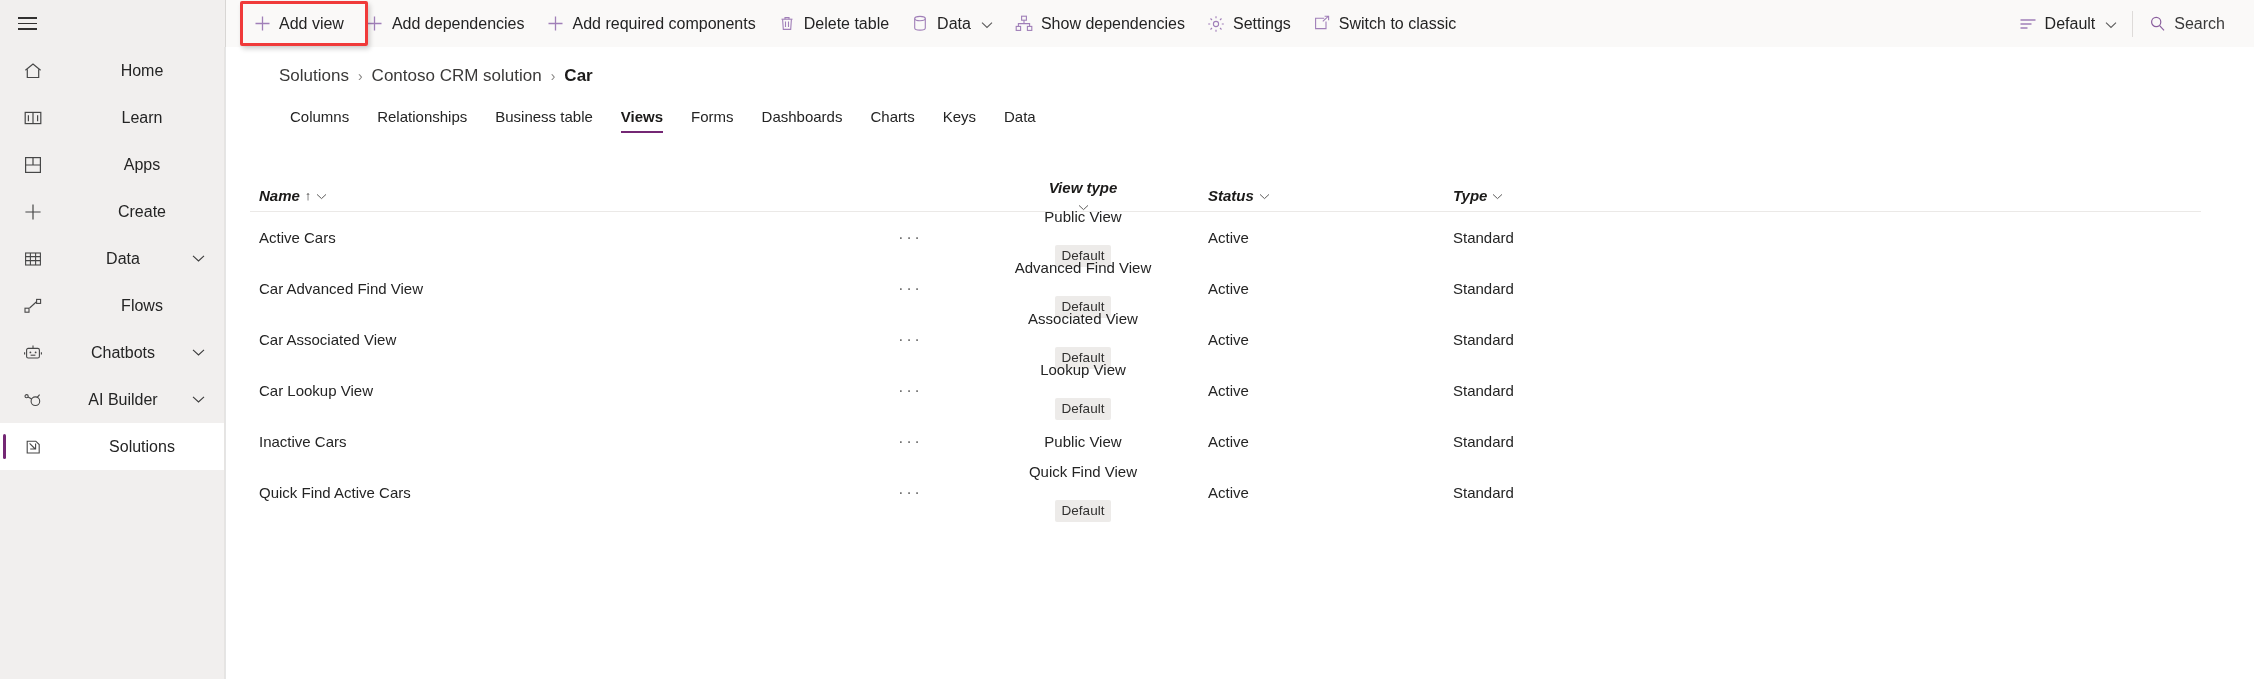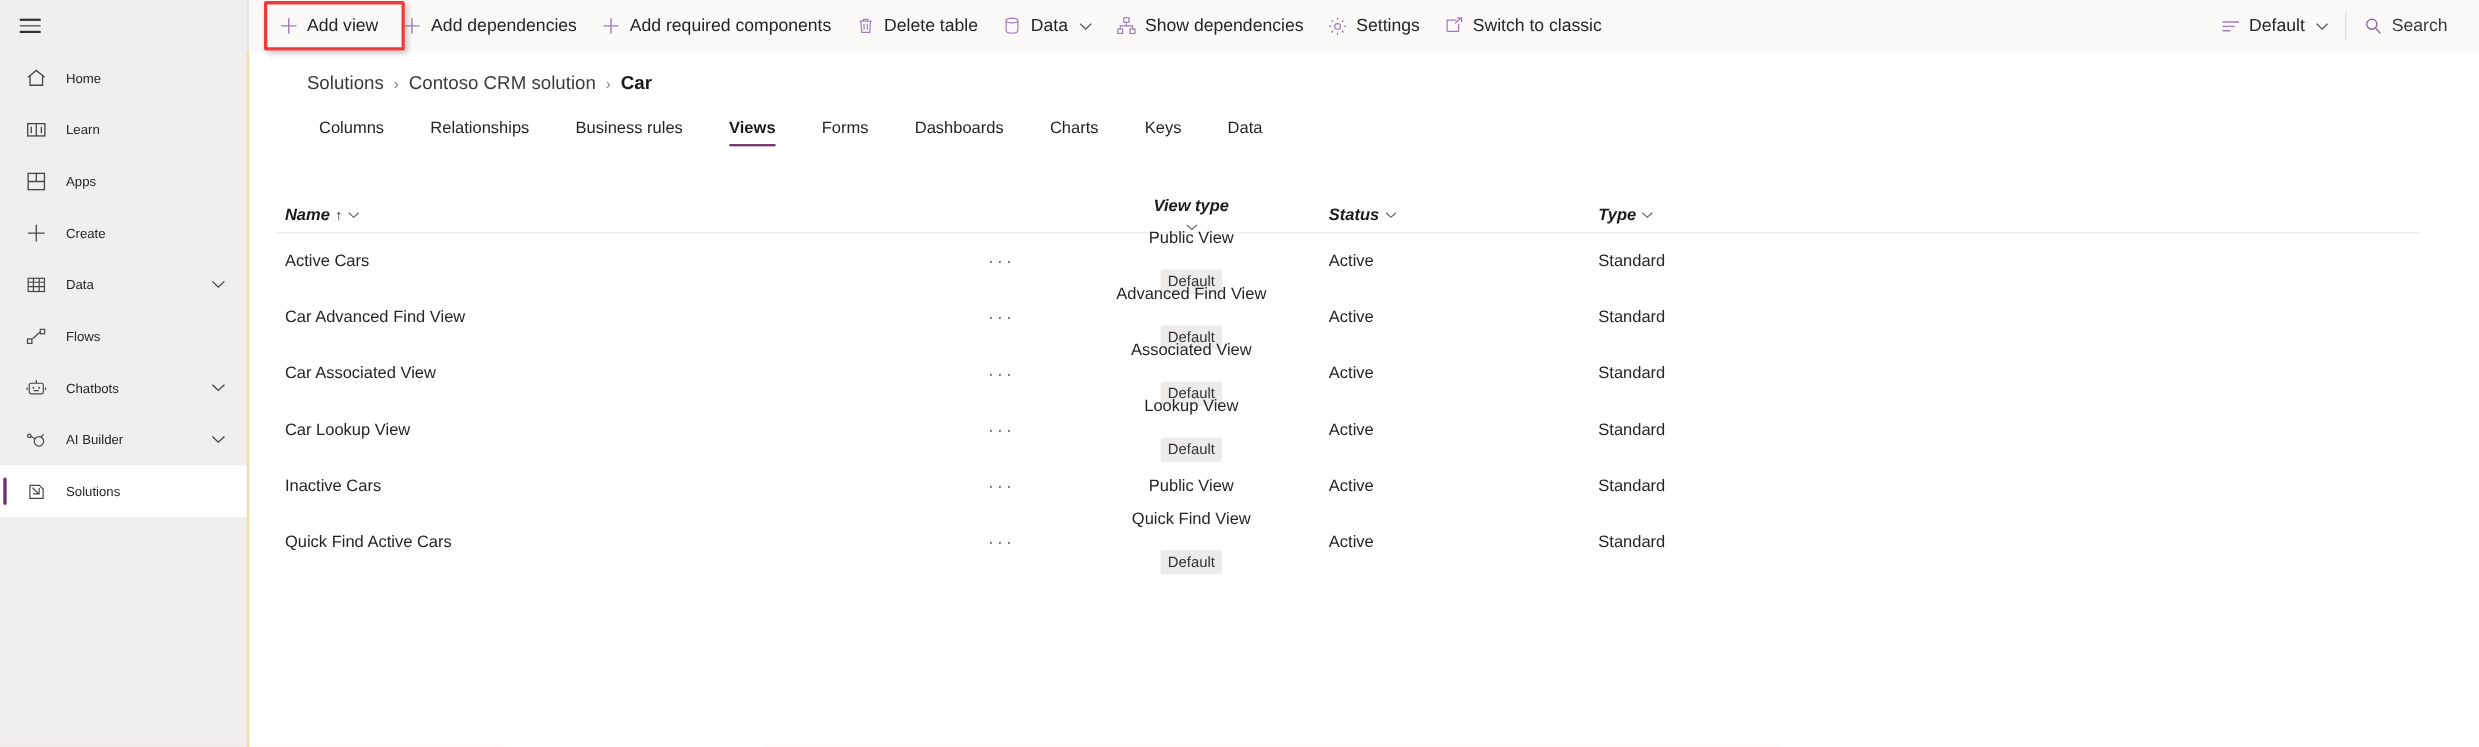--- a/index.html
+++ b/index.html
@@ -2,21 +2,21 @@
 <html><head>
 <meta charset="utf-8">
 <style>
   * { box-sizing: border-box; margin: 0; padding: 0; }
   html, body {
     width: 2254px; height: 679px;
     font-family: "Liberation Sans", sans-serif;
     background: #ffffff;
     overflow: hidden;
   }
-  #app { position: relative; width: 2254px; height: 679px; background: #fdba74; }
+  #app { position: relative; width: 2254px; height: 679px; background: #e5e5e5; }
 
   
   .topbar {
     position: absolute; left: 0; top: 0; width: 2254px; height: 47px;
     background: #faf9f8;
     display: flex; align-items: center;
   }
   .topbar-left {
     width: 225px; height: 47px; background: #f1efee;
     display: flex; align-items: center; flex: 0 0 225px;
@@ -58,21 +58,21 @@
   }
 
   
   .leftnav {
     position: absolute; left: 0; top: 47px; width: 225px; height: 632px;
     background: #f1efee;
     border-right: 1px solid #e6e4e2;
   }
   .nav-item {
     position: relative; height: 47px; display: flex; align-items: center;
-    padding-left: 22px; cursor: pointer; color: #242424; font-size: 12px;
+    padding-left: 22px; cursor: pointer; color: #242424; font-size: 16px; text-align: center;
   }
   .nav-item .nicon {
     width: 22px; height: 22px; margin-right: 16px; flex: 0 0 22px;
     display: inline-flex; align-items: center; justify-content: center; color: #474747;
   }
   .nav-item .nlabel { flex: 1; }
   .nav-item .ncaret { width: 24px; display: inline-flex; align-items: center;
     justify-content: center; color: #3c3c3c; margin-right: 14px; }
   .nav-item.selected { background: #ffffff; }
   .nav-item.selected::before {
@@ -89,21 +89,21 @@
   .breadcrumb {
     display: flex; align-items: center; height: 34px;
     margin-left: 53px; margin-top: 12px; font-size: 17px; gap: 9px;
   }
   .bc-link { color: #3b3a39; cursor: pointer; }
   .bc-sep { color: #888684; font-size: 14px; }
   .bc-current { color: #1b1a19; font-weight: bold; cursor: default; }
 
   .tabs {
     display: flex; align-items: flex-end; margin-left: 50px; margin-top: 10px;
-    height: 30px; gap: 14px;
+    height: 30px; gap: 0;
   }
   .tab {
     position: relative; padding: 0 14px; height: 30px; line-height: 27px;
     font-size: 15px; color: #242424; cursor: pointer; white-space: nowrap;
   }
   .tab.active { font-weight: bold; color: #1b1a19; }
   .tab.active::after {
     content: ""; position: absolute; left: 14px; right: 14px; bottom: 0;
     height: 2.5px; background: #742774;
   }
@@ -395,21 +395,21 @@
       <span class="bc-link">Solutions</span>
       <span class="bc-sep">›</span>
       <span class="bc-link">Contoso CRM solution</span>
       <span class="bc-sep">›</span>
       <span class="bc-current">Car</span>
     </div>
 
     <div class="tabs">
       <div class="tab">Columns</div>
       <div class="tab">Relationships</div>
-      <div class="tab">Business rules</div>
+      <div class="tab">Business table</div>
       <div class="tab active">Views</div>
       <div class="tab">Forms</div>
       <div class="tab">Dashboards</div>
       <div class="tab">Charts</div>
       <div class="tab">Keys</div>
       <div class="tab">Data</div>
     </div>
 
     <div class="table">
 

